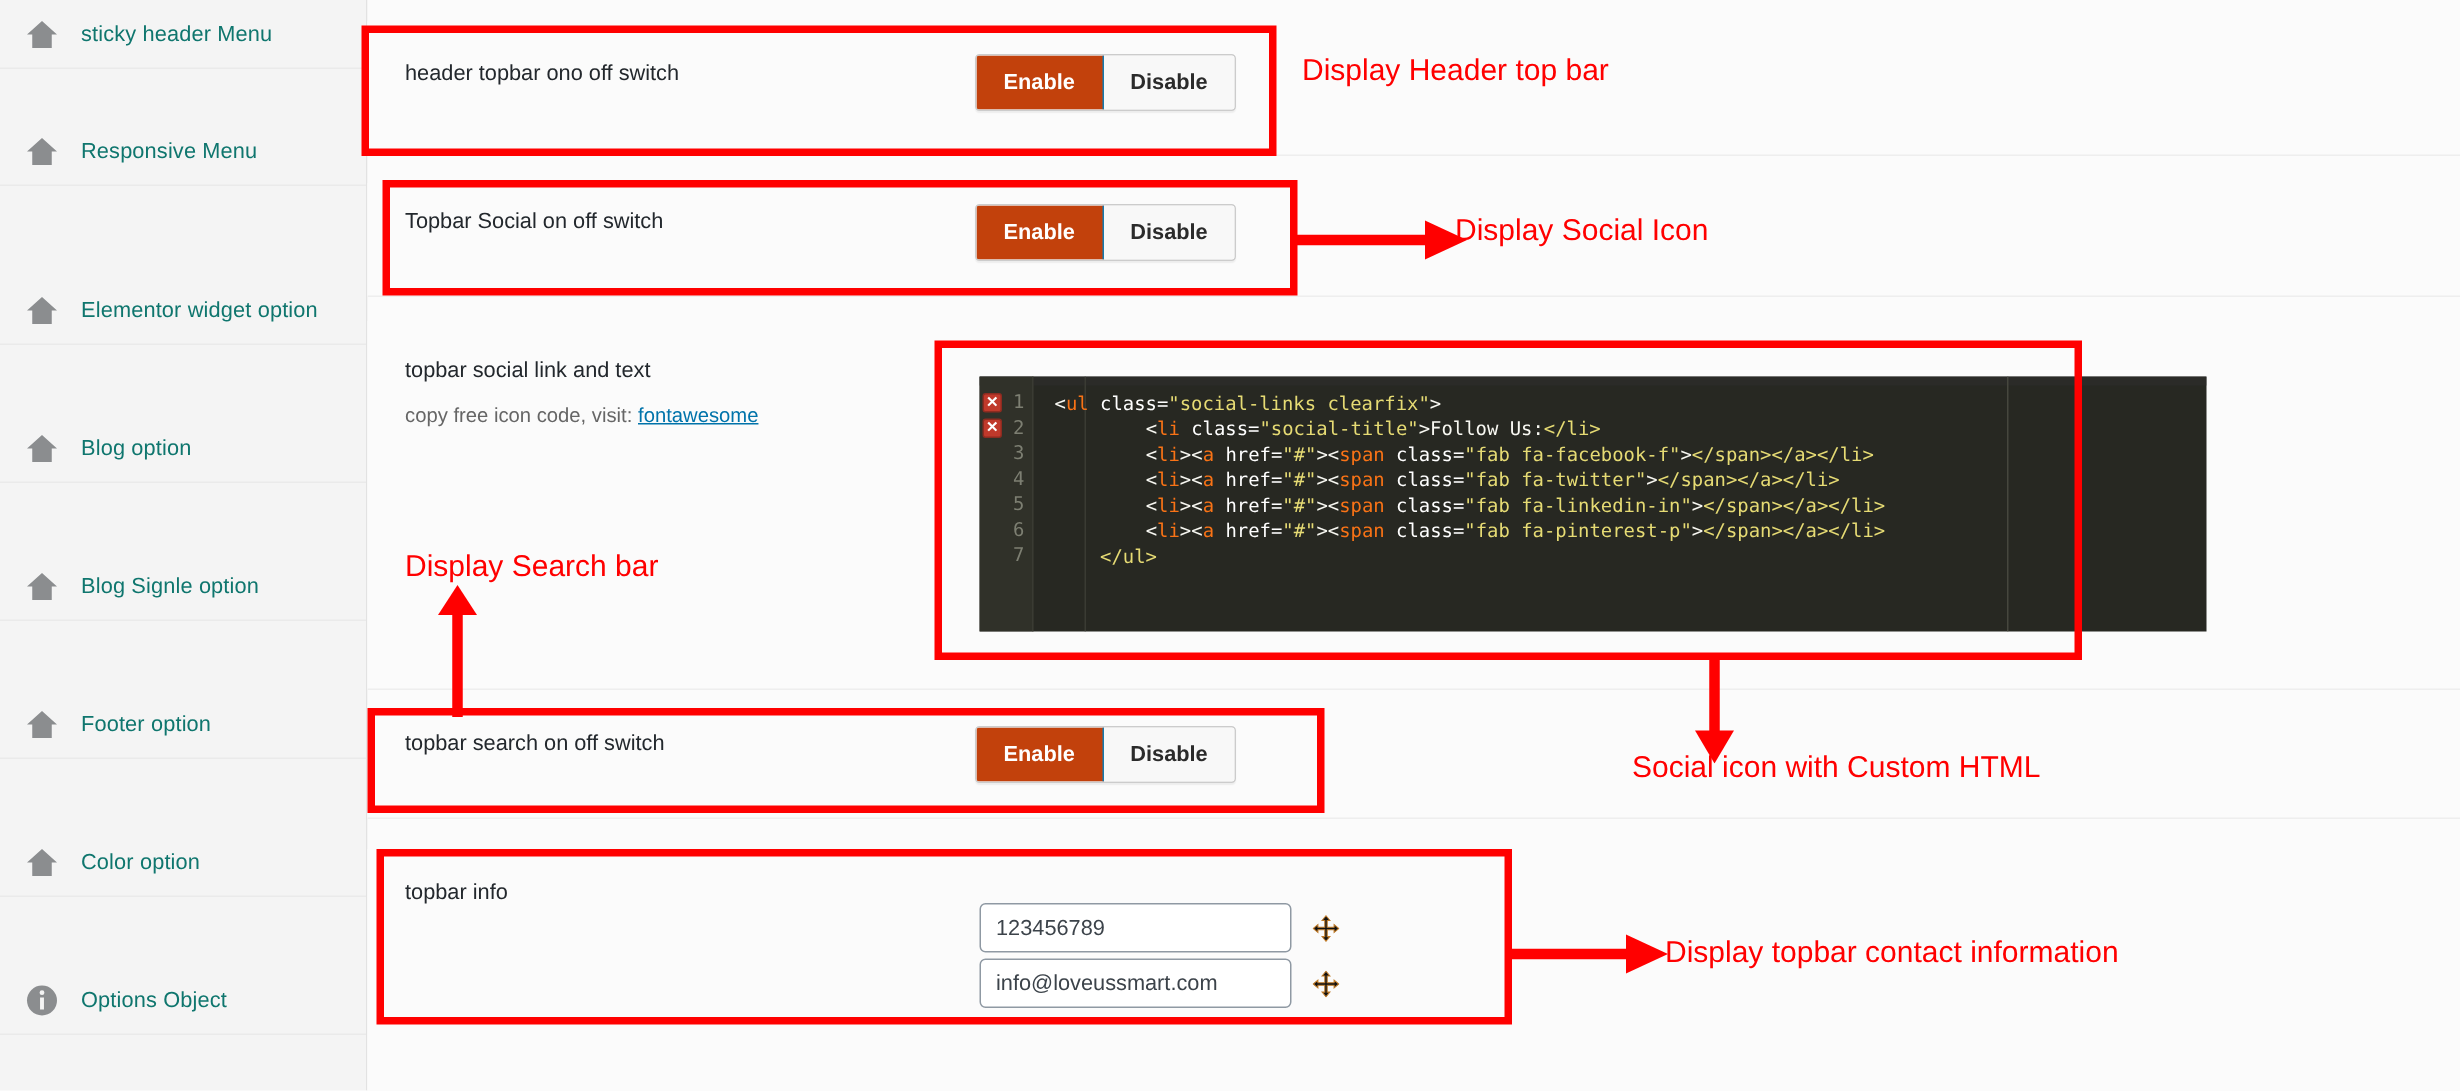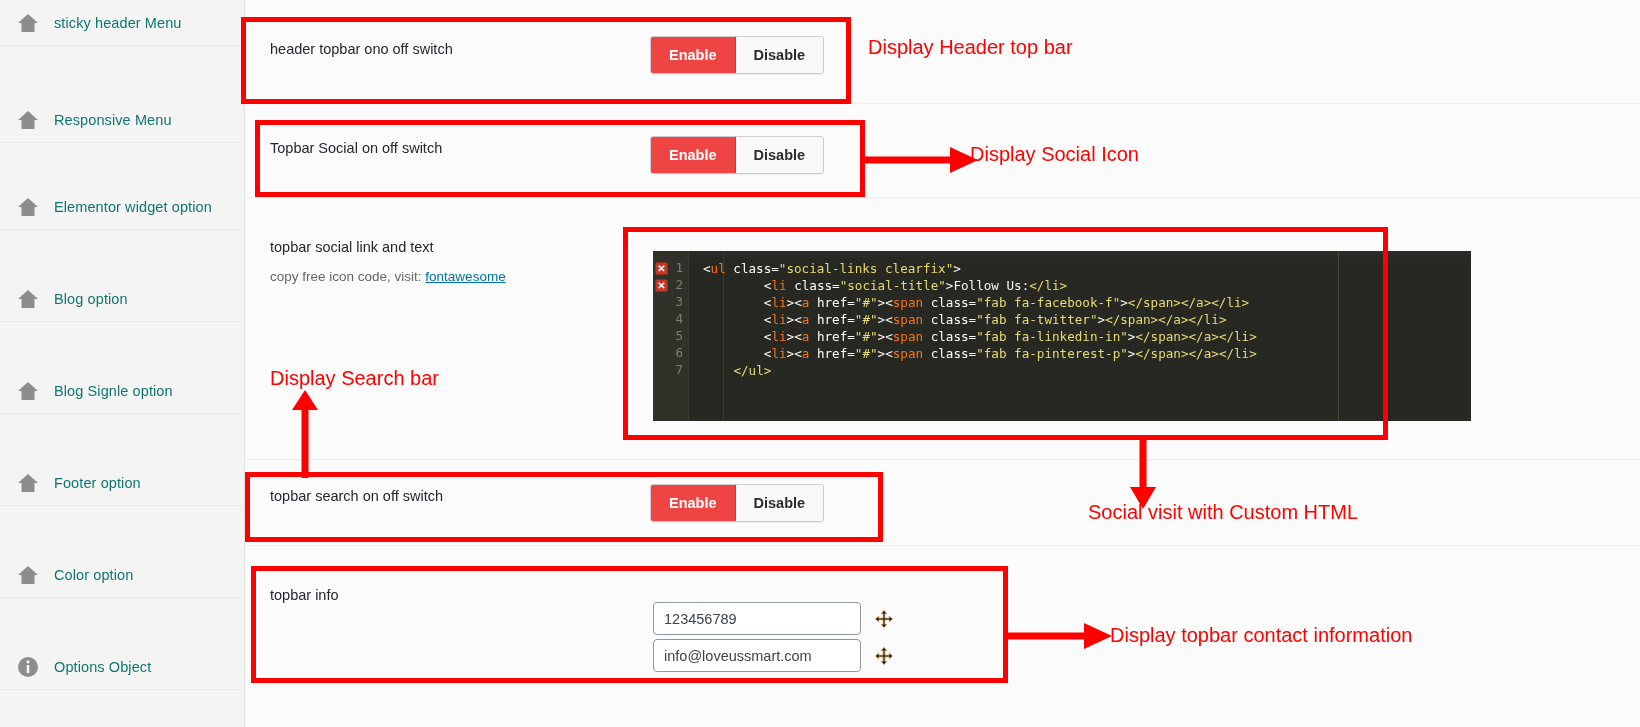--- a/index.html
+++ b/index.html
@@ -89,21 +89,21 @@
   }
   .tg-btn {
     display: flex; align-items: center; justify-content: center;
     padding: 0 18px;
     font-size: 14.5px;
     font-weight: bold;
     cursor: pointer;
     user-select: none;
   }
   .tg-btn.on {
-    background: #ef4444;
+    background: #c2410c;
     color: #ffffff;
     border-right: 1px solid #157aad;
   }
   .tg-btn.off {
     background: #f8f8f8;
     color: #2b2b2b;
   }
 
   
   .opt-input {
@@ -216,21 +216,21 @@
 
     <div class="side-item" style="top:0px">
       <span class="side-ico">
         <svg width="22" height="20" viewBox="0 0 22 20">
             <path d="M11 1 L21 10 L17.5 10 L17.5 19 L4.5 19 L4.5 10 L1 10 Z" fill="#8b8d8f"></path>
           </svg>
       </span>
       <span class="side-lbl">sticky header Menu</span>
     </div>
 
-    <div class="side-item" style="top:51px">
+    <div class="side-item" style="top:32px">
       <span class="side-ico">
         <svg width="22" height="20" viewBox="0 0 22 20">
             <path d="M11 1 L21 10 L17.5 10 L17.5 19 L4.5 19 L4.5 10 L1 10 Z" fill="#8b8d8f"></path>
           </svg>
       </span>
       <span class="side-lbl">Responsive Menu</span>
     </div>
 
     <div class="side-item" style="top:92px">
       <span class="side-ico">
@@ -370,21 +370,21 @@
 
   <div class="anno-box" style="left:241px; top:17px;  width:610px; height:87px;"></div>
   <div class="anno-box" style="left:255px; top:120px; width:610px; height:77px;"></div>
   <div class="anno-box" style="left:623px; top:227px; width:765px; height:213px;"></div>
   <div class="anno-box" style="left:245px; top:472px; width:638px; height:70px;"></div>
   <div class="anno-box" style="left:251px; top:566px; width:757px; height:117px;"></div>
 
   <div class="anno-text" style="left:868px; top:36px;">Display Header top bar</div>
   <div class="anno-text" style="left:970px; top:143px;text-align:center;">Display Social Icon</div>
   <div class="anno-text" style="left:270px; top:367px;">Display Search bar</div>
-  <div class="anno-text" style="left:1088px; top:501px;">Social visit with Custom HTML</div>
+  <div class="anno-text" style="left:1088px; top:501px;">Social icon with Custom HTML</div>
   <div class="anno-text" style="left:1110px; top:624px;">Display topbar contact information</div>
 
   <svg class="anno-arrow" style="left:860px; top:140px; width:120px; height:40px;" viewBox="0 0 120 40">
     <line x1="2" y1="20" x2="92" y2="20" stroke="#ff0000" stroke-width="7"></line>
     <polygon points="90,7 118,20 90,33" fill="#ff0000"></polygon>
   </svg>
 
   <svg class="anno-arrow" style="left:285px; top:390px; width:40px; height:90px;" viewBox="0 0 40 90">
     <line x1="20" y1="88" x2="20" y2="18" stroke="#ff0000" stroke-width="7"></line>
     <polygon points="7,20 20,0 33,20" fill="#ff0000"></polygon>

